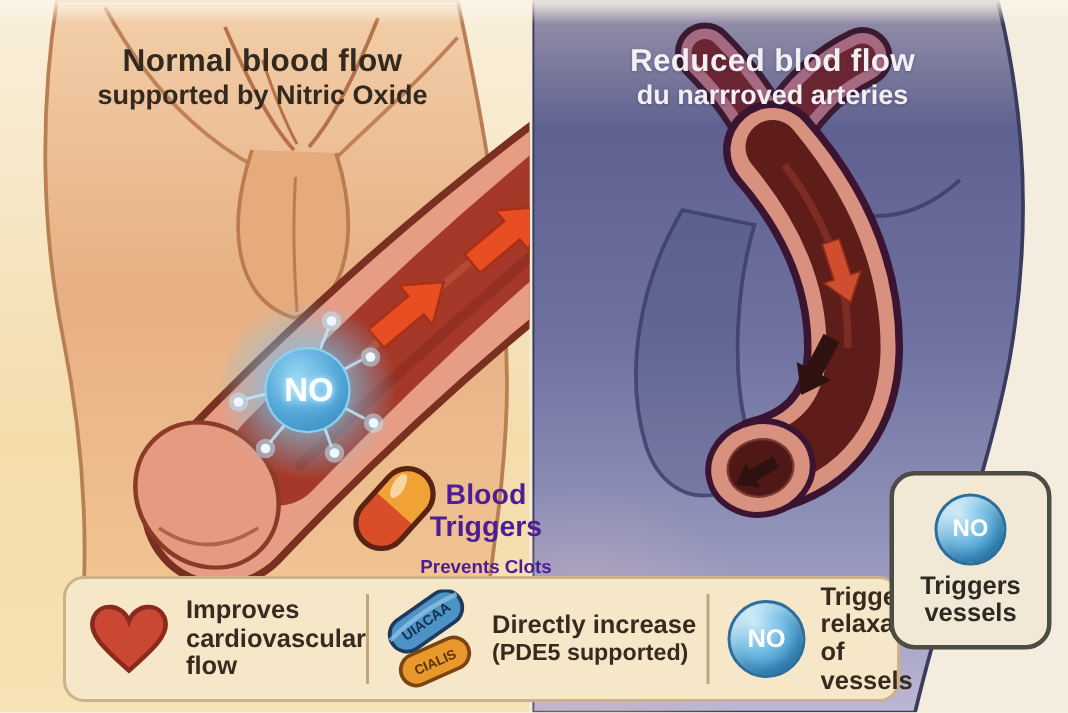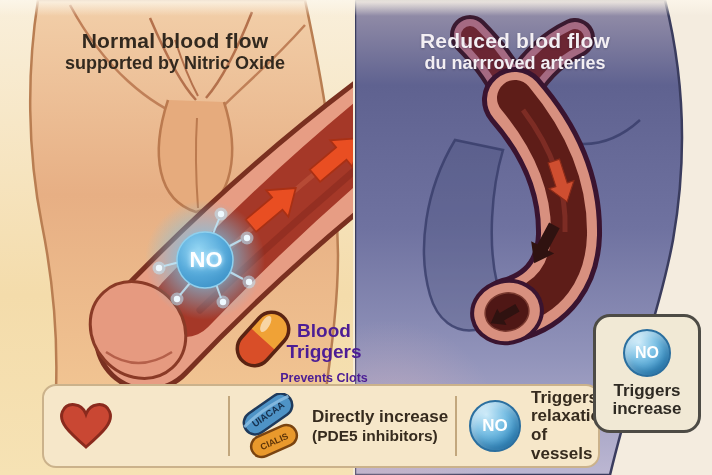--- a/index.html
+++ b/index.html
@@ -210,37 +210,42 @@
     <span class="big">Blood</span>
     <span class="big">Triggers</span>
     <span class="small">Prevents Clots</span>
   </div>
 
   <div class="legend-bar">
     <div class="legend-item li-1">
       <svg width="56" height="52" viewBox="0 0 56 52">
         <path d="M28,14 C24,3 9,1 4.5,11.5 C0,22 11,32 28,47 C45,32 56,22 51.5,11.5 C47,1 32,3 28,14 Z" fill="#c94733" stroke="#8a2a1d" stroke-width="3"></path>
       </svg>
+      <div class="legend-text">
+        <span>Improves</span>
+        <span>cardiovascular</span>
+        <span>flow</span>
+      </div>
     </div>
     <div class="legend-divider"></div>
     <div class="legend-item li-2">
       <svg width="64" height="66" viewBox="0 0 64 66">
         <g transform="translate(30,21) rotate(-35)">
           <rect x="-27" y="-11.5" width="54" height="23" rx="11.5" fill="#4e93c6" stroke="#1e3a5c" stroke-width="2.5"></rect>
           <path d="M-27,-3 Q0,-8 27,-3" fill="none" stroke="#8fc1e4" stroke-width="3" opacity=".8"></path>
           <text x="0" y="3.5" text-anchor="middle" font-size="9.5" font-weight="bold" fill="#16304d" font-family="Liberation Sans, sans-serif">UIACAA</text>
         </g>
         <g transform="translate(36,48) rotate(-24)">
           <rect x="-24" y="-10.5" width="48" height="21" rx="10.5" fill="#e9992c" stroke="#7a4410" stroke-width="2.5"></rect>
           <text x="0" y="3.5" text-anchor="middle" font-size="9" font-weight="bold" fill="#5d3408" font-family="Liberation Sans, sans-serif">CIALIS</text>
         </g>
       </svg>
       <div class="legend-text">
         <span>Directly increase</span>
-        <span class="sub">(PDE5 inhibitors)</span>
+        <span class="sub">(PDE5 supported)</span>
       </div>
     </div>
     <div class="legend-divider"></div>
     <div class="legend-item li-3">
       <div class="no-sphere sphere-legend">
         <span>NO</span>
       </div>
       <div class="legend-text">
         <span>Triggers</span>
         <span>relaxation</span>
@@ -248,17 +253,17 @@
       </div>
     </div>
   </div>
 
   <div class="no-box">
     <div class="no-sphere sphere-box">
       <span>NO</span>
     </div>
     <div class="box-text">
       <span>Triggers</span>
-      <span>increase</span>
+      <span>vessels</span>
     </div>
   </div>
 
 </div>
 
 </body></html>

